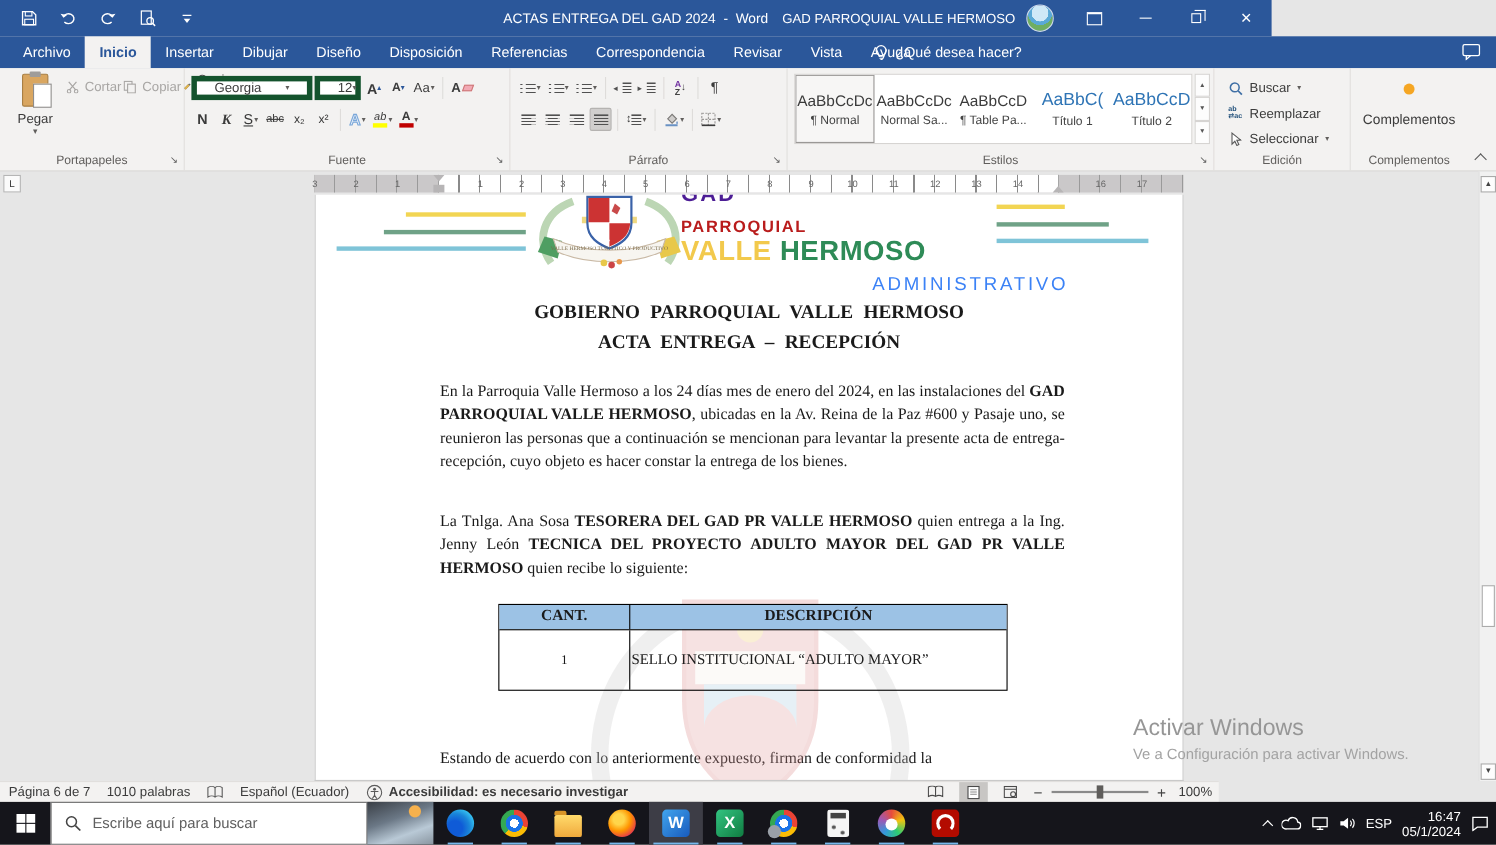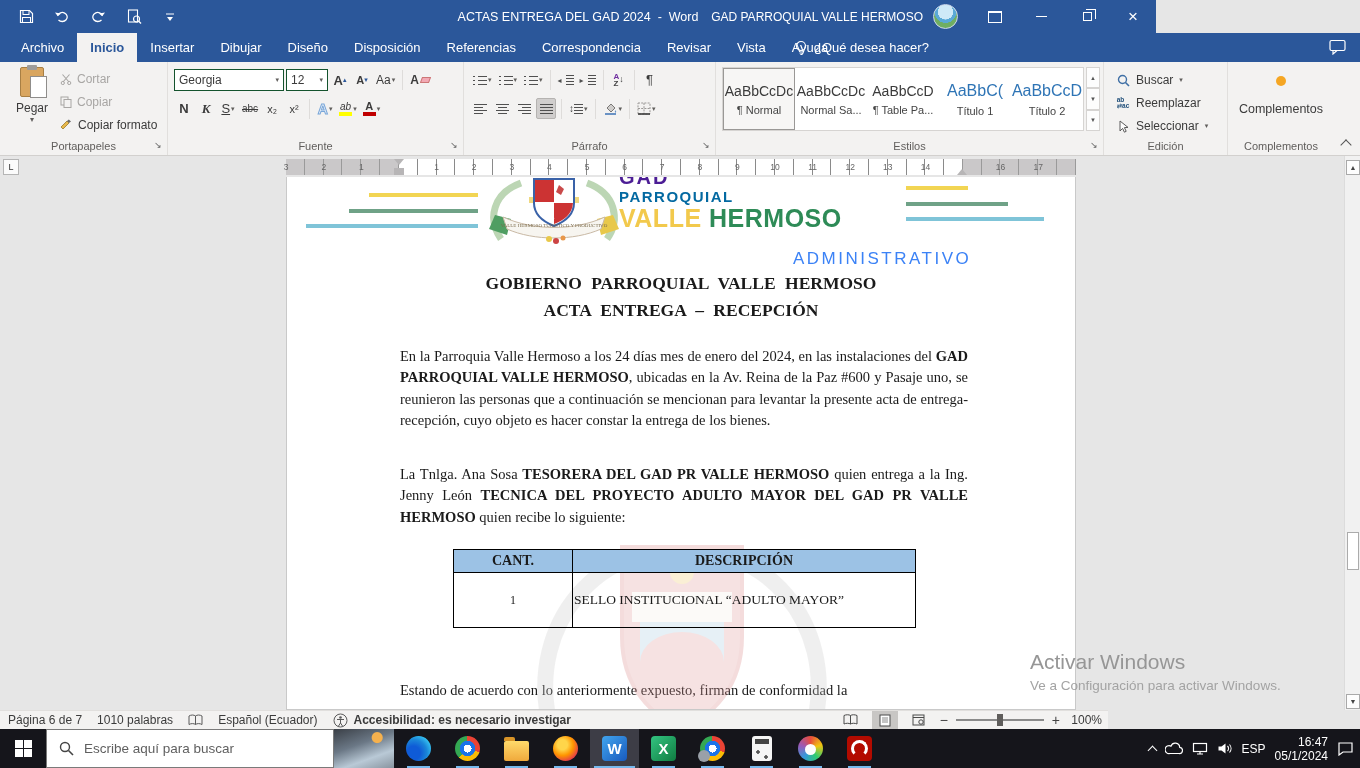--- a/index.html
+++ b/index.html
@@ -44,25 +44,25 @@
   .vsep { width:1px; height:20px; background:#dedcda; margin:0 3px; }
   .dis { color:#a8a6a4; }
 
   
   .paste-big { position:absolute; left:8px; top:5px; width:48px; height:70px; display:flex; flex-direction:column; align-items:center; }
   .clipicon { position:relative; width:24px; height:30px; background:#d9a660; border:1px solid #a87f44; border-radius:2px; }
   .clipicon::before { content:""; position:absolute; left:6px; top:-3px; width:10px; height:5px; background:#9e9c9a; border-radius:1px; }
   .clipicon::after { content:""; position:absolute; right:-4px; top:8px; width:15px; height:20px; background:#fff; border:1px solid #8f8d8b; }
   .paste-big .lbl { font-size:12px; margin-top:4px; }
   .paste-big .caret { font-size:8px; color:#605e5c; }
-  .clip-small { position:absolute; left:60px; top:6px; display:flex; flex-direction:column; gap:2px; }
+  .clip-small { position:absolute; left:60px; top:6px; display:flex; flex-direction:row; gap:2px; }
   .clip-small .row { display:flex; align-items:center; gap:5px; height:21px; font-size:12px; }
 
   
-  .combo { display:flex; align-items:center; justify-content:space-between; background:#fff; border:1px solid #14532d; height:22px; font-size:12px; padding:0 4px; }
+  .combo { display:flex; align-items:center; justify-content:space-between; background:#fff; border:5px solid #14532d; height:22px; font-size:12px; padding:0 16px; }
   .combo .caret { font-size:7px; color:#605e5c; }
   .fx-a { color:#eef4fb; -webkit-text-stroke:1px #7aa7d9; font-weight:bold; font-size:14px; }
   .stackg { display:flex; flex-direction:column; align-items:center; line-height:1; }
   .bar-y { width:13px; height:4px; background:#ffff00; }
   .bar-r { width:13px; height:4px; background:#c00000; }
   .eraser { display:inline-block; width:9px; height:6px; background:#f2a9b4; border:1px solid #c77; transform:skewX(-20deg); margin-left:2px; }
 
   
   .g-list { width:15px; height:10px;
      background-image:repeating-linear-gradient(180deg,#505050 0 1px,transparent 1px 4px),repeating-linear-gradient(180deg,#505050 0 1px,transparent 1px 4px);
@@ -107,21 +107,21 @@
   .rmark { position:absolute; top:3px; width:18px; text-align:center; font-size:8.5px; color:#666; z-index:2; }
   .ind-first { position:absolute; left:108px; top:0; width:0; height:0; border-left:5px solid transparent; border-right:5px solid transparent; border-top:6px solid #b7b5b6; z-index:3; }
   .ind-left { position:absolute; left:108px; bottom:0; width:10px; height:7px; background:#b7b5b6; z-index:3; }
   .ind-right { position:absolute; left:671px; bottom:0; width:0; height:0; border-left:5px solid transparent; border-right:5px solid transparent; border-bottom:6px solid #b7b5b6; z-index:3; }
 
   .page { position:absolute; left:286px; top:21px; width:790px; height:533px; background:#fff; border:1px solid #c9c9c9; border-top:none; overflow:hidden; font-family:"Liberation Serif","DejaVu Serif",serif; color:#1a1a1a; }
   .hline { position:absolute; height:4px; }
   .c-yellow { background:#f2d553; } .c-green { background:#6fa287; } .c-blue { background:#7fc4d8; }
   .logotext { position:absolute; left:332px; top:-10px; font-family:"Liberation Sans",sans-serif; font-weight:bold; line-height:1; }
   .lg-gad { color:#4c1d95; font-size:20px; letter-spacing:2px; }
-  .lg-parr { color:#0369a1; font-size:15px; letter-spacing:1.5px; margin-top:2px; }
+  .lg-parr { color:#b91c1c; font-size:15px; letter-spacing:1.5px; margin-top:12px; }
   .lg-vh { font-size:25px; margin-top:2px; letter-spacing:0.5px; }
   .lg-valle { color:#f2c94c; } .lg-hermoso { color:#2e8b57; }
   .adminlbl { position:absolute; left:506px; top:72px; font-family:"Liberation Sans",sans-serif; font-weight:normal; font-size:17px; letter-spacing:2.5px; color:#3b82f6; }
   .doct1 { position:absolute; left:0; width:100%; text-align:center; font-weight:bold; font-size:17.5px; word-spacing:5px; }
   .para { position:absolute; left:113px; width:568px; font-size:14.5px; line-height:21.3px; text-align:justify; }
   .para .b { font-weight:bold; }
   .dtable { position:absolute; left:166px; top:372px; width:463px; border:1px solid #000; z-index:2; }
   .dtable .hrow { display:flex; background:#9cc2e5; font-weight:bold; height:22px; }
   .dtable .hrow div { display:flex; align-items:center; justify-content:center; font-size:14px; }
   .trow { display:flex; height:55px; }

